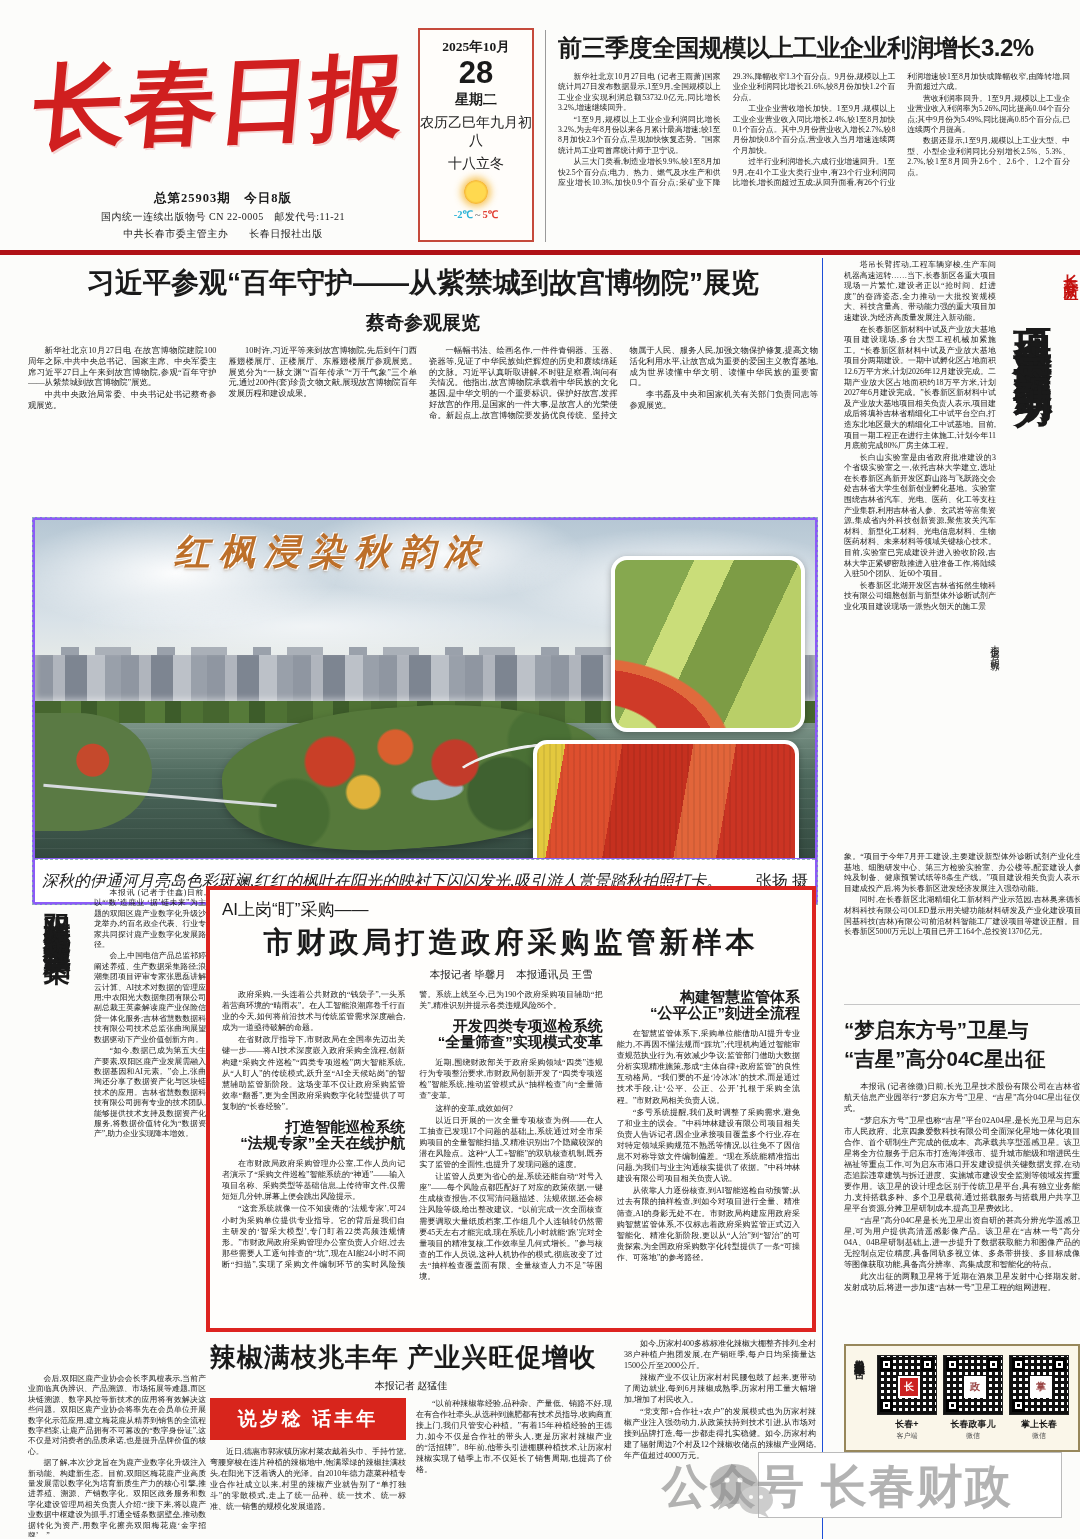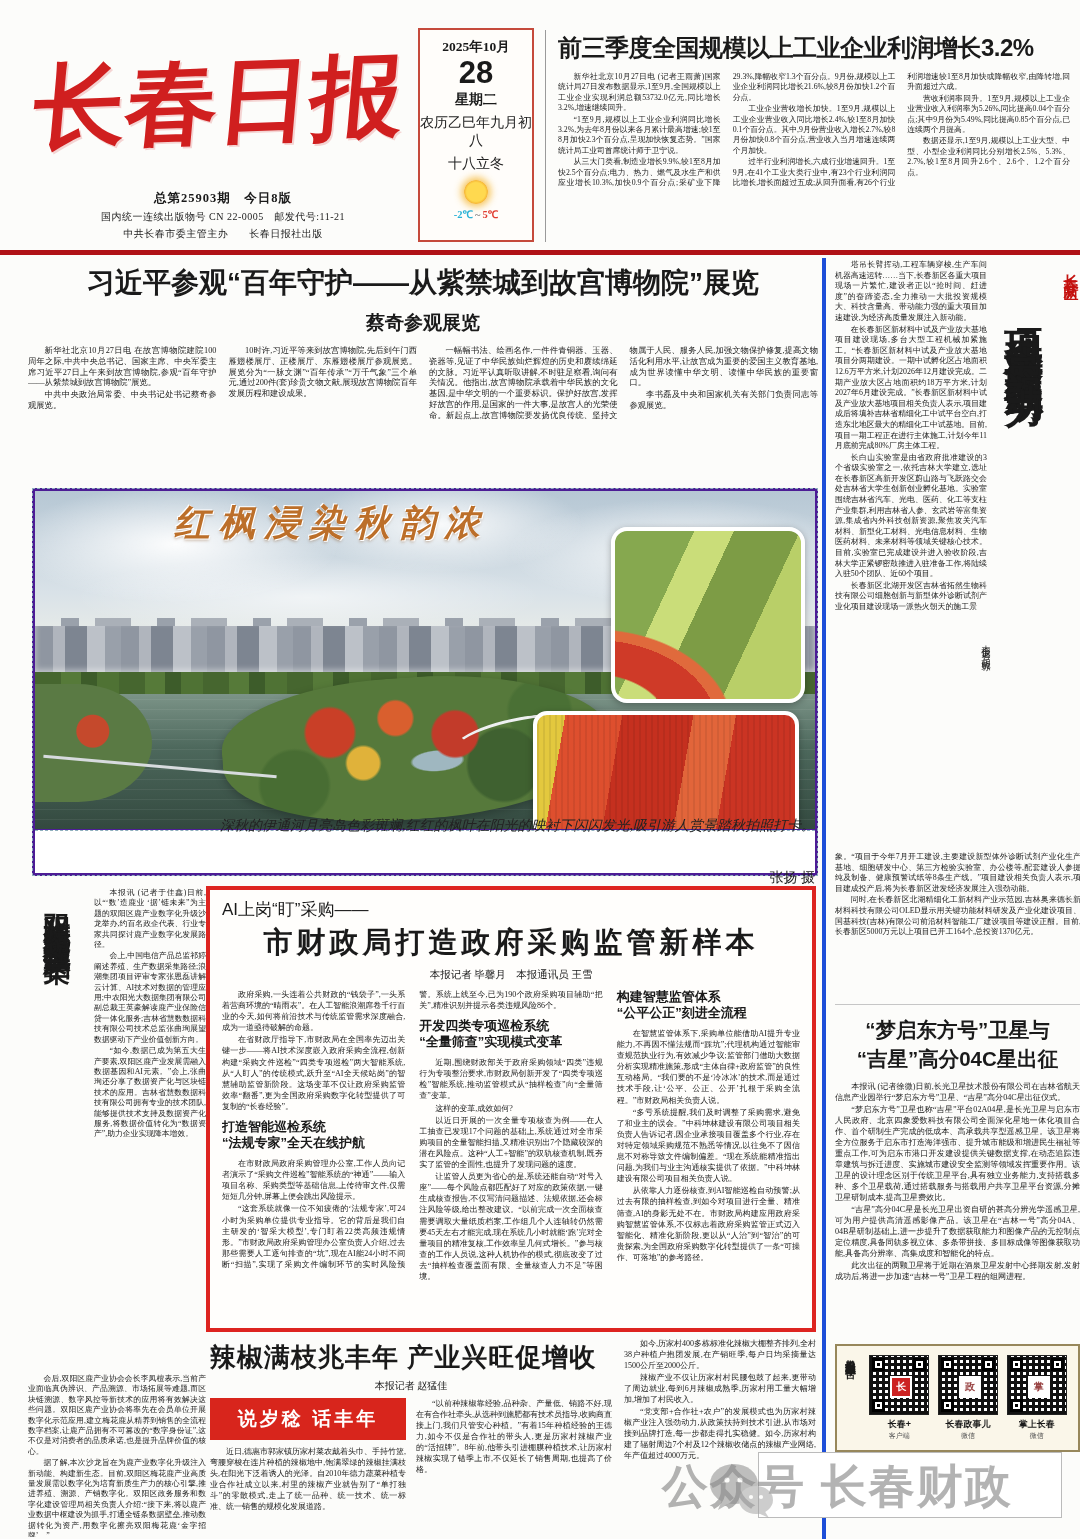--- a/index.html
+++ b/index.html
@@ -35,21 +35,21 @@
   
   .redline{position:absolute;left:0;top:250px;width:1080px;height:5px;background:#b01217;}
   
   .xi{position:absolute;left:28px;top:262px;width:790px;}
   .xi h1{margin:2px 0 0;text-align:center;font-family:"Liberation Sans",sans-serif;font-weight:900;
          font-size:28px;letter-spacing:0;white-space:nowrap;}
   .xi h2{margin:8px 0 0;text-align:center;font-family:"Liberation Sans",sans-serif;font-weight:700;font-size:19px;}
   .xi .body{margin-top:10px;column-count:4;column-gap:12px;font-size:8.3px;line-height:10.8px;
             text-align:justify;height:108px;overflow:hidden;}
   
-  .photoblock{position:absolute;left:32px;top:488px;width:784px;height:386px;border:1px dashed #8fb0bd;background:#4c1d95;}
+  .photoblock{position:absolute;left:32px;top:517px;width:784px;height:386px;border:1px dashed #8fb0bd;background:#8b5cf6;}
   .photo{position:absolute;left:2px;top:2px;right:2px;bottom:46px;overflow:hidden;
      background:linear-gradient(#b6c7d4 0%,#d9e2e8 30%,#e9ece8 44%,#e9ece8 45%,#31483e 100%);}
   .clouds{position:absolute;left:0;top:0;right:0;height:45%;
      background:radial-gradient(ellipse 30% 55% at 18% 35%,rgba(255,255,255,.95),transparent 70%),
                 radial-gradient(ellipse 26% 45% at 52% 22%,rgba(255,255,255,.9),transparent 70%),
                 radial-gradient(ellipse 32% 50% at 83% 40%,rgba(255,255,255,.85),transparent 70%),
                 radial-gradient(ellipse 40% 35% at 35% 70%,rgba(255,255,255,.6),transparent 75%);}
   .skyline{position:absolute;left:0;right:0;top:40%;height:14%;
      background:repeating-linear-gradient(90deg,#8f96a1 0 18px,#b0b5bd 18px 30px,#7d8591 30px 52px,#bcc1c8 52px 70px,#99a0aa 70px 86px);
      box-shadow:0 -4px 6px rgba(255,255,255,.5) inset;}
@@ -82,70 +82,70 @@
      font-family:"DejaVu Serif",serif;font-weight:900;font-style:italic;font-size:36px;color:#bc6f2a;
      letter-spacing:9px;text-shadow:1px 1px 0 #fff,-1px -1px 0 #fff,0 2px 3px rgba(120,60,10,.35);}
   .inset{position:absolute;border:4px solid #fff;box-shadow:0 2px 7px rgba(0,0,0,.3);}
   .inset1{right:10px;top:36px;width:186px;height:168px;border-radius:16px;
      background:radial-gradient(ellipse 120% 95% at -12% 118%,transparent 34%,#cf3a28 35% 56%,#e06a3c 56% 62%,transparent 63%),
      linear-gradient(115deg,#86a84f 0 30%,#cadd79 30% 45%,#7d9c45 45% 70%,#b9cf68 70% 100%);}
   .inset2{right:16px;top:220px;width:258px;height:150px;border-radius:14px;
      background:repeating-linear-gradient(90deg,rgba(0,0,0,.07) 0 2px,transparent 2px 6px),
      linear-gradient(100deg,#e3c83e 0 10%,#de4f2e 10% 30%,#c5301f 30% 55%,#e2653a 55% 70%,#cb3423 70% 100%);}
   .caption{position:absolute;left:2px;right:2px;bottom:2px;height:42px;border-top:1px dashed #8fb0bd;
-     display:flex;align-items:flex-end;justify-content:center;gap:34px;background:#fff;
-     font-size:14px;font-style:italic;color:#222;flex-direction:column;}
+     display:flex;align-items:center;justify-content:center;gap:34px;background:#fff;
+     font-size:16px;font-style:italic;color:#222;}
   
   .deer{position:absolute;left:28px;top:880px;width:178px;height:657px;}
   .deer .vtitle{position:absolute;left:0;top:12px;height:475px;writing-mode:vertical-rl;
      font-family:"Liberation Sans",sans-serif;font-weight:900;font-size:27px;letter-spacing:3px;line-height:58px;}
   .deer .dtop{position:absolute;left:66px;top:8px;width:112px;height:480px;
      font-size:7.8px;line-height:10.4px;text-align:justify;overflow:hidden;}
   .deer .dbot{position:absolute;left:0;top:494px;width:178px;height:163px;
      font-size:7.8px;line-height:10.4px;text-align:justify;overflow:hidden;}
   
   .redbox{position:absolute;left:206px;top:886px;width:610px;height:446px;border:4px solid #dd2420;
      background:#fffefc;padding:8px 12px;box-sizing:border-box;}
   .redbox .kicker{font-family:"Liberation Sans",sans-serif;font-size:17px;margin:0 0 2px;}
   .redbox h1{margin:0;text-align:center;font-family:Liberation Sans, sans-serif;font-weight:900;
      font-size:29px;letter-spacing:4px;}
   .redbox .byline{text-align:center;font-size:10.5px;margin:5px 0 7px;}
   .redbox .flow{column-count:3;column-gap:14px;font-size:8px;line-height:11.1px;text-align:justify;
      height:334px;overflow:hidden;}
-  .redbox .sub{font-family:"Liberation Sans",sans-serif;font-weight:900;font-size:13px;text-align:left;
+  .redbox .sub{font-family:"Liberation Sans",sans-serif;font-weight:900;font-size:15px;text-align:right;
      white-space:pre-line;margin:7px 0;line-height:16px;}
   
   .pepper{position:absolute;left:210px;top:1338px;width:606px;height:198px;display:flex;gap:12px;overflow:hidden;}
   .pepper .pleft{width:402px;}
   .pepper h1{margin:2px 0 0;font-family:"Liberation Sans",sans-serif;font-weight:900;font-size:26px;
      letter-spacing:1px;white-space:nowrap;}
   .pepper .byline{text-align:center;font-size:10px;margin:4px 0 5px;}
   .pepper .pcols{display:flex;gap:10px;}
   .pepper .colA{width:196px;} .pepper .colB{flex:1;}
   .badge{background:#d8251c;color:#fff;font-family:"Liberation Sans",sans-serif;font-weight:900;
      font-size:19px;text-align:center;letter-spacing:3px;padding:8px 0;margin:0 0 6px;}
   .ptext{font-size:8px;line-height:11px;text-align:justify;overflow:hidden;}
   .pepper .colA .ptext{height:118px;} .pepper .colB .ptext{height:160px;}
   .pepper .pright{flex:1;} .pepper .pright .ptext{height:192px;}
   
-  .sidebar{position:absolute;left:822px;top:258px;width:258px;height:1281px;border-left:4px solid #1d4ed8;
-     padding-left:9px;box-sizing:border-box;}
+  .sidebar{position:absolute;left:822px;top:258px;width:258px;height:1281px;border-left:1px solid #1d4ed8;
+     padding-left:21px;box-sizing:border-box;}
   .s1{position:relative;height:744px;}
   .s1 .alabel{position:absolute;right:0;top:4px;writing-mode:vertical-rl;color:#c4120f;
      font-family:"Liberation Sans",sans-serif;font-weight:700;font-size:15px;letter-spacing:4px;}
   .s1 .vhead{position:absolute;left:166px;top:40px;height:700px;writing-mode:vertical-rl;
      font-family:"Liberation Sans",sans-serif;font-weight:900;font-size:39px;letter-spacing:4px;line-height:46px;}
   .s1 .vbyline{position:absolute;left:144px;top:380px;writing-mode:vertical-rl;font-size:9px;
      letter-spacing:2px;color:#222;}
   .s1 .sbody{position:absolute;left:0;top:2px;width:152px;height:588px;font-size:7.9px;line-height:10.6px;
      text-align:justify;overflow:hidden;}
   .s1 .swide{position:absolute;left:0;top:594px;width:246px;height:148px;font-size:7.9px;line-height:10.6px;
      text-align:justify;overflow:hidden;}
   .s2{position:relative;border-top:1px solid #c6c6c6;margin-top:2px;padding-top:10px;height:332px;box-sizing:border-box;}
-  .s2 h1{margin:0;text-align:center;font-family:"Liberation Sans",sans-serif;font-weight:900;
+  .s2 h1{margin:0;font-family:"Liberation Sans",sans-serif;font-weight:900;
      font-size:20.5px;line-height:29px;}
   .s2 .body{margin-top:8px;font-size:8.1px;line-height:11px;text-align:justify;height:268px;overflow:hidden;}
   .qrbox{margin-top:8px;border:2px solid #97875b;background:#faf6e9;height:108px;display:flex;
      align-items:center;padding:5px 7px;gap:7px;box-sizing:border-box;}
   .qrbox .qlabel{writing-mode:vertical-rl;font-family:"Liberation Sans",sans-serif;font-weight:700;
      font-size:10.5px;letter-spacing:1px;height:94px;}
   .qritems{flex:1;display:flex;justify-content:space-around;}
   .qritem{text-align:center;width:66px;}
   .qr{position:relative;width:58px;height:58px;margin:0 auto;background:#fff;border:1px solid #222;
      background-image:repeating-linear-gradient(0deg,#111 0 3px,transparent 3px 6px),

